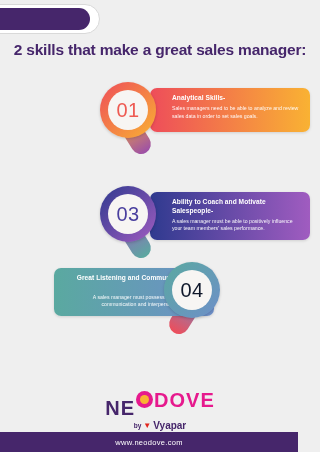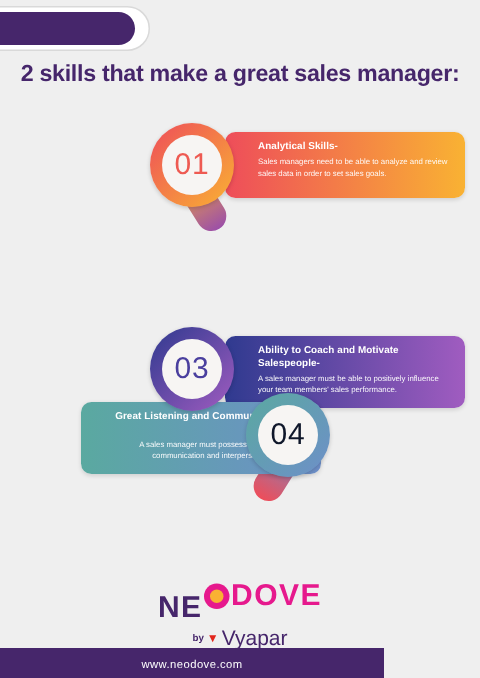--- a/index.html
+++ b/index.html
@@ -111,25 +111,25 @@
     content:""; position:absolute; left:4px; top:4px;
     width:9px; height:9px; border-radius:50%;
     background:#f9b233;
   }
   .logo-sub{
     display:flex; align-items:center; justify-content:center;
     margin-top:2px; gap:2px;
   }
   .logo-by{ font-size:6.5px; color:#46266b; font-weight:bold; }
   .logo-vy-mark{ color:#e2261c; font-size:8px; font-weight:bold; }
-  .logo-vyapar{ font-size:14px; font-weight:normal; color:#46266b; }
+  .logo-vyapar{ font-size:10px; font-weight:bold; color:#46266b; }
 
   
   .footer{
-    position:absolute; left:0; bottom:0; width:256px; height:20px;
+    position:absolute; left:0; bottom:0; width:298px; height:20px;
     background:#46266b;
     color:#ffffff;
     font-size:7.5px;
     display:flex; align-items:center; justify-content:center;
     letter-spacing:0.3px;
   }
 </style>
 </head>
 <body>
 
@@ -142,21 +142,21 @@
     <div class="step left" style="top: 0px;">
       <div class="connector" style="background: linear-gradient(rgb(249, 178, 51), rgb(156, 79, 168)); left: 124px; top: 28px; transform: rotate(-32deg);"></div>
       <div class="panel" style="background: linear-gradient(90deg, rgb(238, 77, 90), rgb(249, 178, 51));">
         <h3>Analytical Skills-</h3>
         <p>Sales managers need to be able to analyze and review sales data in order to set sales goals.</p>
       </div>
       <div class="circle" style="background: linear-gradient(135deg, rgb(238, 77, 90), rgb(249, 178, 51));">
         <div class="inner" style="color: rgb(238, 90, 82);">01</div>
       </div>
     </div>
-    <div class="step left" style="top: 136px;">
+    <div class="step left" style="top: 104px;">
       <div class="connector" style="background: linear-gradient(rgb(160, 92, 192), rgb(90, 169, 160)); left: 124px; top: 28px; transform: rotate(-32deg);"></div>
       <div class="panel" style="background: linear-gradient(90deg, rgb(47, 58, 143), rgb(160, 92, 192));">
         <h3>Ability to Coach and Motivate Salespeople-</h3>
         <p>A sales manager must be able to positively influence your team members' sales performance.</p>
       </div>
       <div class="circle" style="background: linear-gradient(135deg, rgb(47, 58, 143), rgb(160, 92, 192));">
         <div class="inner" style="color: rgb(74, 63, 158);">03</div>
       </div>
     </div>
     <div class="step right" style="top: 180px;">

